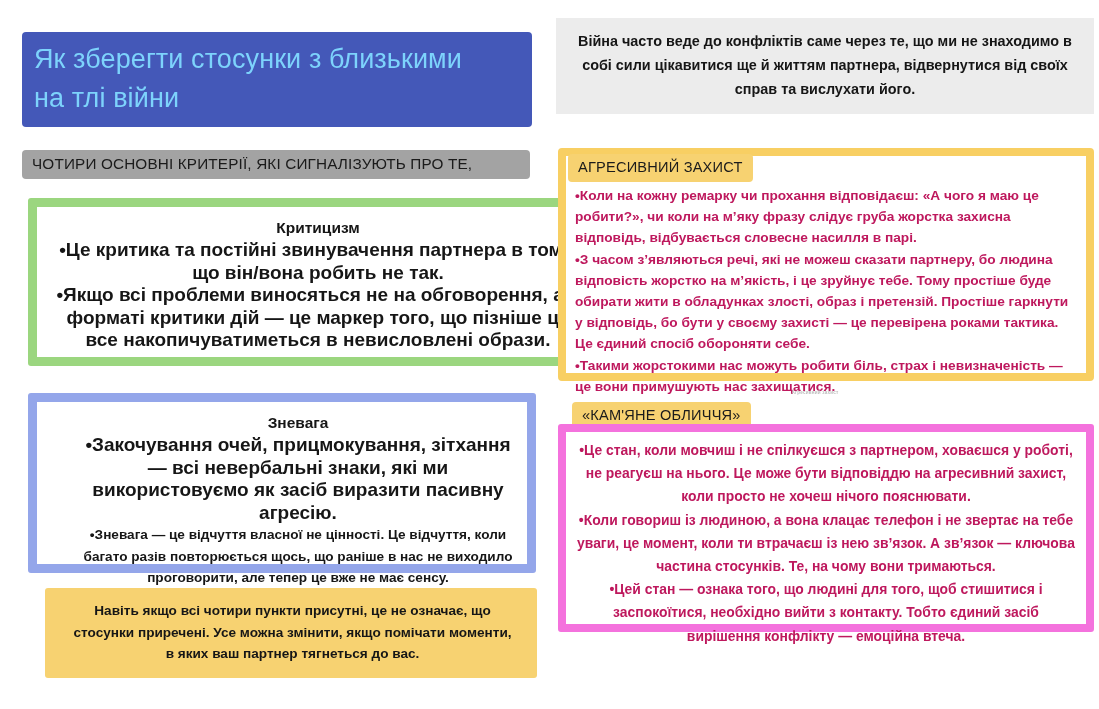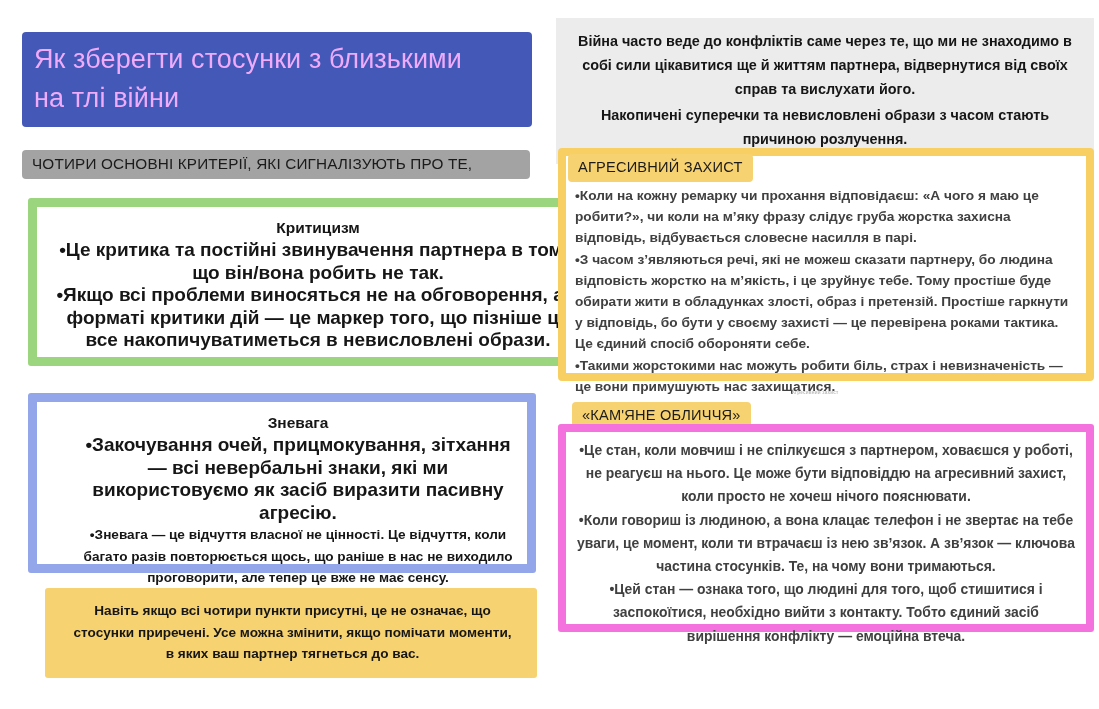--- a/index.html
+++ b/index.html
@@ -27,21 +27,21 @@
   .title-bar {
     position: absolute;
     left: 22px;
     top: 32px;
     width: 510px;
     height: 95px;
     background: #4458b8;
     border-radius: 4px;
     box-sizing: border-box;
     padding: 8px 10px 6px 12px;
-    color: #f0abfc;
+    color: #7dd3fc;
     font-size: 27px;
     line-height: 39px;
     font-weight: 400;
     letter-spacing: 0.1px;
     overflow: hidden;
   }
 
   .crit-header {
     position: absolute;
     left: 22px;
@@ -169,21 +169,21 @@
     line-height: 19px;
     padding: 4px 10px 5px 10px;
     letter-spacing: 0.2px;
     white-space: nowrap;
   }
   .tag-aggr { left: 568px; top: 154px; }
   .tag-stone { left: 572px; top: 402px; }
 
   .rt-inner {
     padding: 7px 9px 6px 9px;
-    color: #404040;
+    color: #be185d;
     font-weight: bold;
     text-align: left;
   }
   .rt-inner.aggr { padding-top: 29px; }
   .rt-p {
     font-size: 13.7px;
     line-height: 21.2px;
     margin: 0;
   }
   .rt-p.pink {
@@ -232,21 +232,20 @@
       <div class="box-title">Зневага</div>
       <p class="box-p">•Закочування очей, прицмокування, зітхання — всі невербальні знаки, які ми використовуємо як засіб виразити пасивну агресію.</p>
       <p class="box-p small">•Зневага — це відчуття власної не цінності. Це відчуття, коли багато разів повторюється щось, що раніше в нас не виходило проговорити, але тепер це вже не має сенсу.</p>
     </div>
   </div>
 
   <div class="bottom-note">Навіть якщо всі чотири пункти присутні, це не означає, що стосунки приречені. Усе можна змінити, якщо помічати моменти, в яких ваш партнер тягнеться до вас.</div>
 
   <div class="intro-box">
     <div>Війна часто веде до конфліктів саме через те, що ми не знаходимо в собі сили цікавитися ще й життям партнера, відвернутися від своїх справ та вислухати його.</div>
-    <div class="p2">Накопичені суперечки та невисловлені образи з часом стають причиною розлучення.</div>
   </div>
 
   <div class="box box-orange">
     <div class="rt-inner aggr">
       <p class="rt-p">•Коли на кожну ремарку чи прохання відповідаєш: «А чого я маю це робити?», чи коли на м’яку фразу слідує груба жорстка захисна відповідь, відбувається словесне насилля в парі.</p>
       <p class="rt-p">•З часом з’являються речі, які не можеш сказати партнеру, бо людина відповість жорстко на м’якість, і це зруйнує тебе. Тому простіше буде обирати жити в обладунках злості, образ і претензій. Простіше гаркнути у відповідь, бо бути у своєму захисті — це перевірена роками тактика. Це єдиний спосіб обороняти себе.</p>
       <p class="rt-p">•Такими жорстокими нас можуть робити біль, страх і невизначеність — це вони примушують нас захищатися.</p>
     </div>
   </div>
   <div class="tag tag-aggr">АГРЕСИВНИЙ ЗАХИСТ</div>

